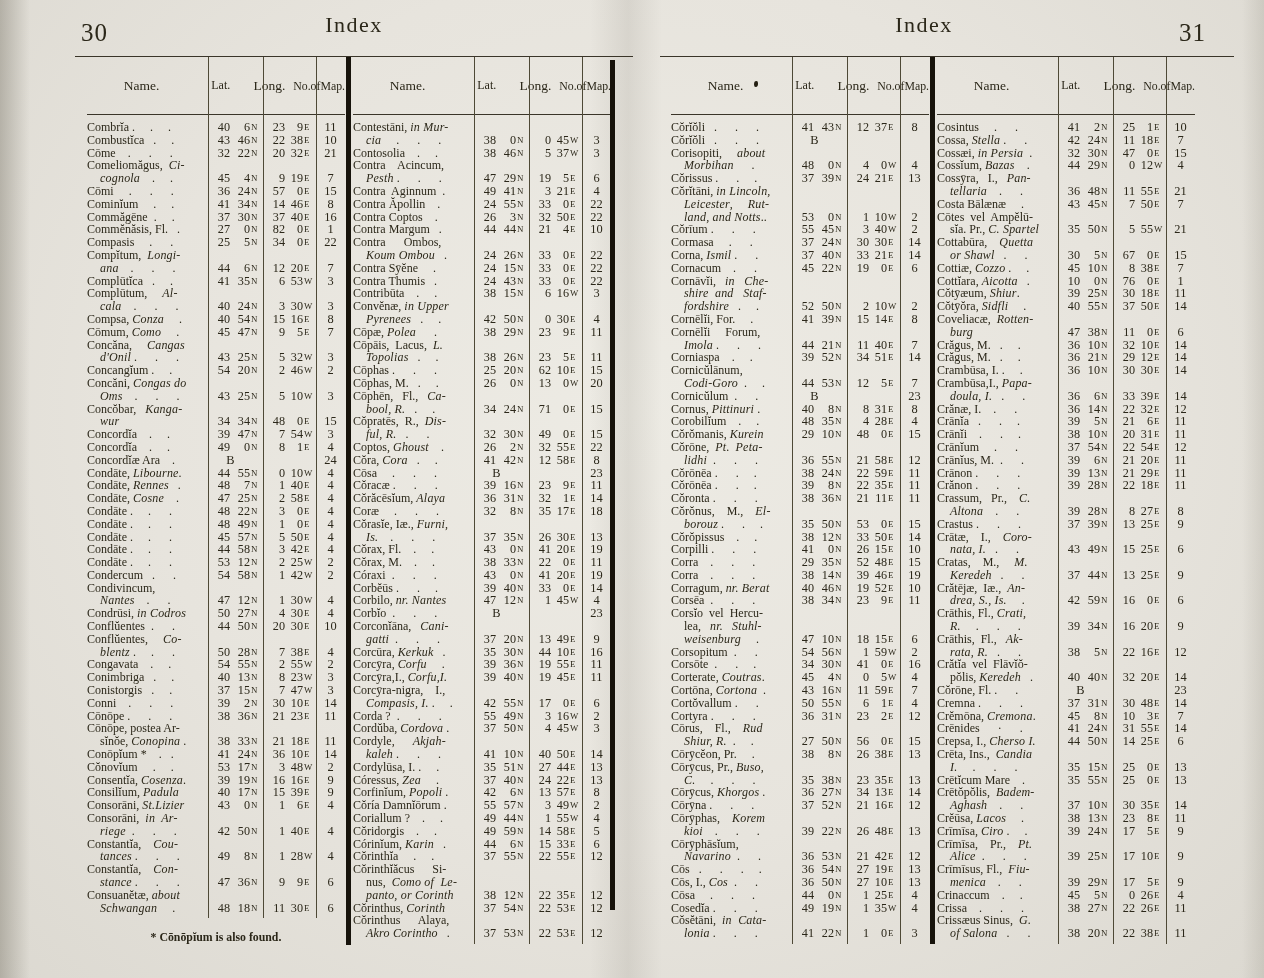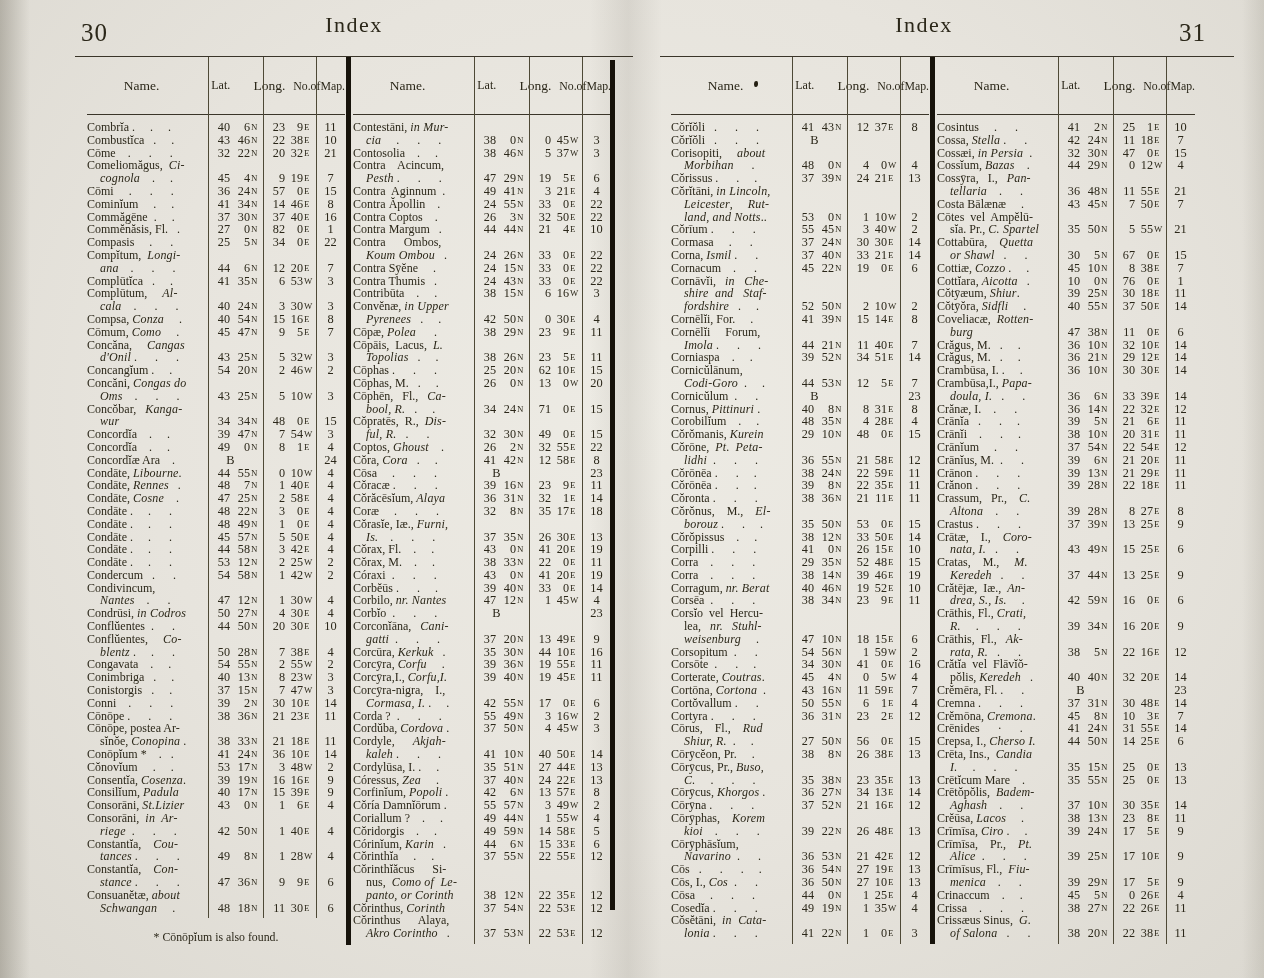--- a/index.html
+++ b/index.html
@@ -42,21 +42,21 @@
   .e-name{width:121px;flex:0 0 121px;font-size:12px;line-height:12.8px}
   .nline{white-space:pre}
   .nline.cont{padding-left:13px}
   .e-lat{width:55px;flex:0 0 55px;display:flex;font-size:12.2px;line-height:12.8px}
   .e-lon{width:53px;flex:0 0 53px;display:flex;font-size:12.2px;line-height:12.8px}
   .deg{flex:0 0 22px;text-align:right}
   .min{flex:1;text-align:right}
   .dir{flex:0 0 12px;font-size:8.8px;line-height:12.8px;padding-left:1px}
   .bval{flex:1;text-align:center;padding-right:10px;font-size:12.4px}
   .e-map{flex:1;text-align:center;font-size:12.4px;line-height:12.8px}
-  .footnote{margin-top:12px;width:258px;text-align:center;font-size:11.8px;font-weight:normal}
+  .footnote{margin-top:12px;width:258px;text-align:center;font-size:11.8px;font-weight:bold}
   .spinebar{position:absolute;left:610px;top:60px;width:5px;height:850px;background:#16120a}
   i{letter-spacing:0.2px}
 </style>
 </head>
 <body>
 
 <div class="page page-left">
   <div class="pghead">
     <span class="pgnum pos-left">30</span>
     <span class="ptitle">Index</span>
@@ -1444,21 +1444,21 @@
               <div class="e-lon">
                 <span class="deg">19</span>
                 <span class="min">45</span>
                 <span class="dir">E</span>
               </div>
               <div class="e-map">11</div>
             </div>
             <div class="entry">
               <div class="e-name">
                 <div class="nline">Corcȳra-nigra,    I.,</div>
-                <div class="nline cont"><i>Cormasa, I.</i> .     .</div>
+                <div class="nline cont"><i>Compasis, I.</i> .     .</div>
               </div>
               <div class="e-lat">
                 <span class="deg">42</span>
                 <span class="min">55</span>
                 <span class="dir">N</span>
               </div>
               <div class="e-lon">
                 <span class="deg">17</span>
                 <span class="min">0</span>
                 <span class="dir">E</span>
@@ -3035,21 +3035,21 @@
               </div>
               <div class="e-lon">
                 <span class="deg">32</span>
                 <span class="min">20</span>
                 <span class="dir">E</span>
               </div>
               <div class="e-map">14</div>
             </div>
             <div class="entry">
               <div class="e-name">
-                <div class="nline">Crĕmēra, Fl. .      .</div>
+                <div class="nline">Cŏrōne, Fl. .      .</div>
               </div>
               <div class="e-lat">
                 <span class="bval">B</span>
               </div>
               <div class="e-lon"></div>
               <div class="e-map">23</div>
             </div>
             <div class="entry">
               <div class="e-name">
                 <div class="nline">Cremna .      .      .</div>

